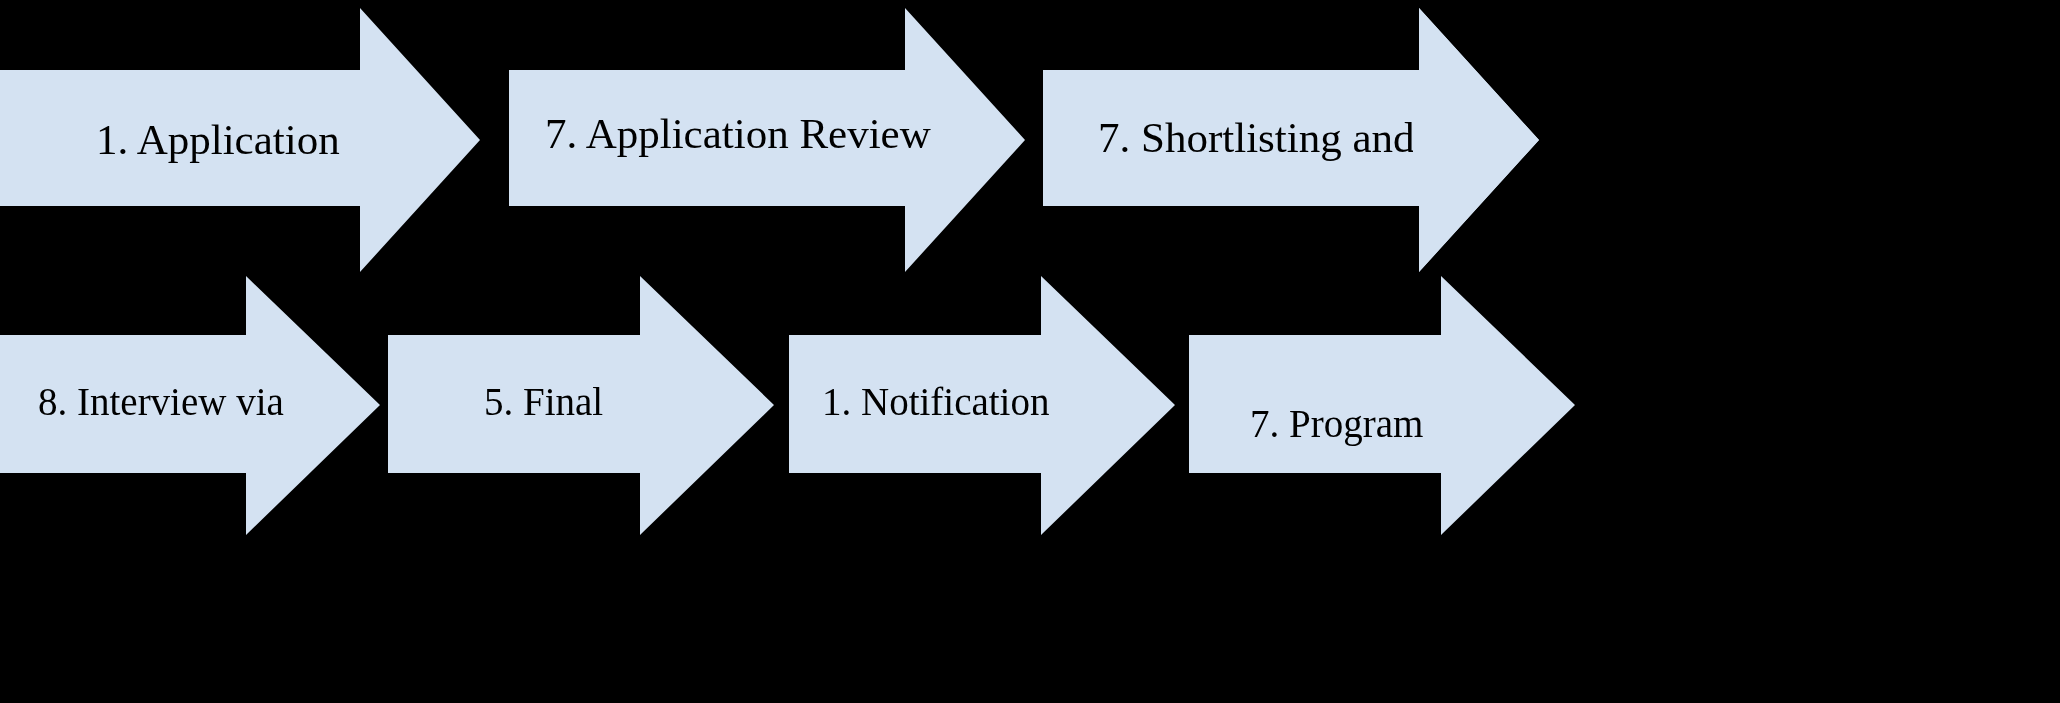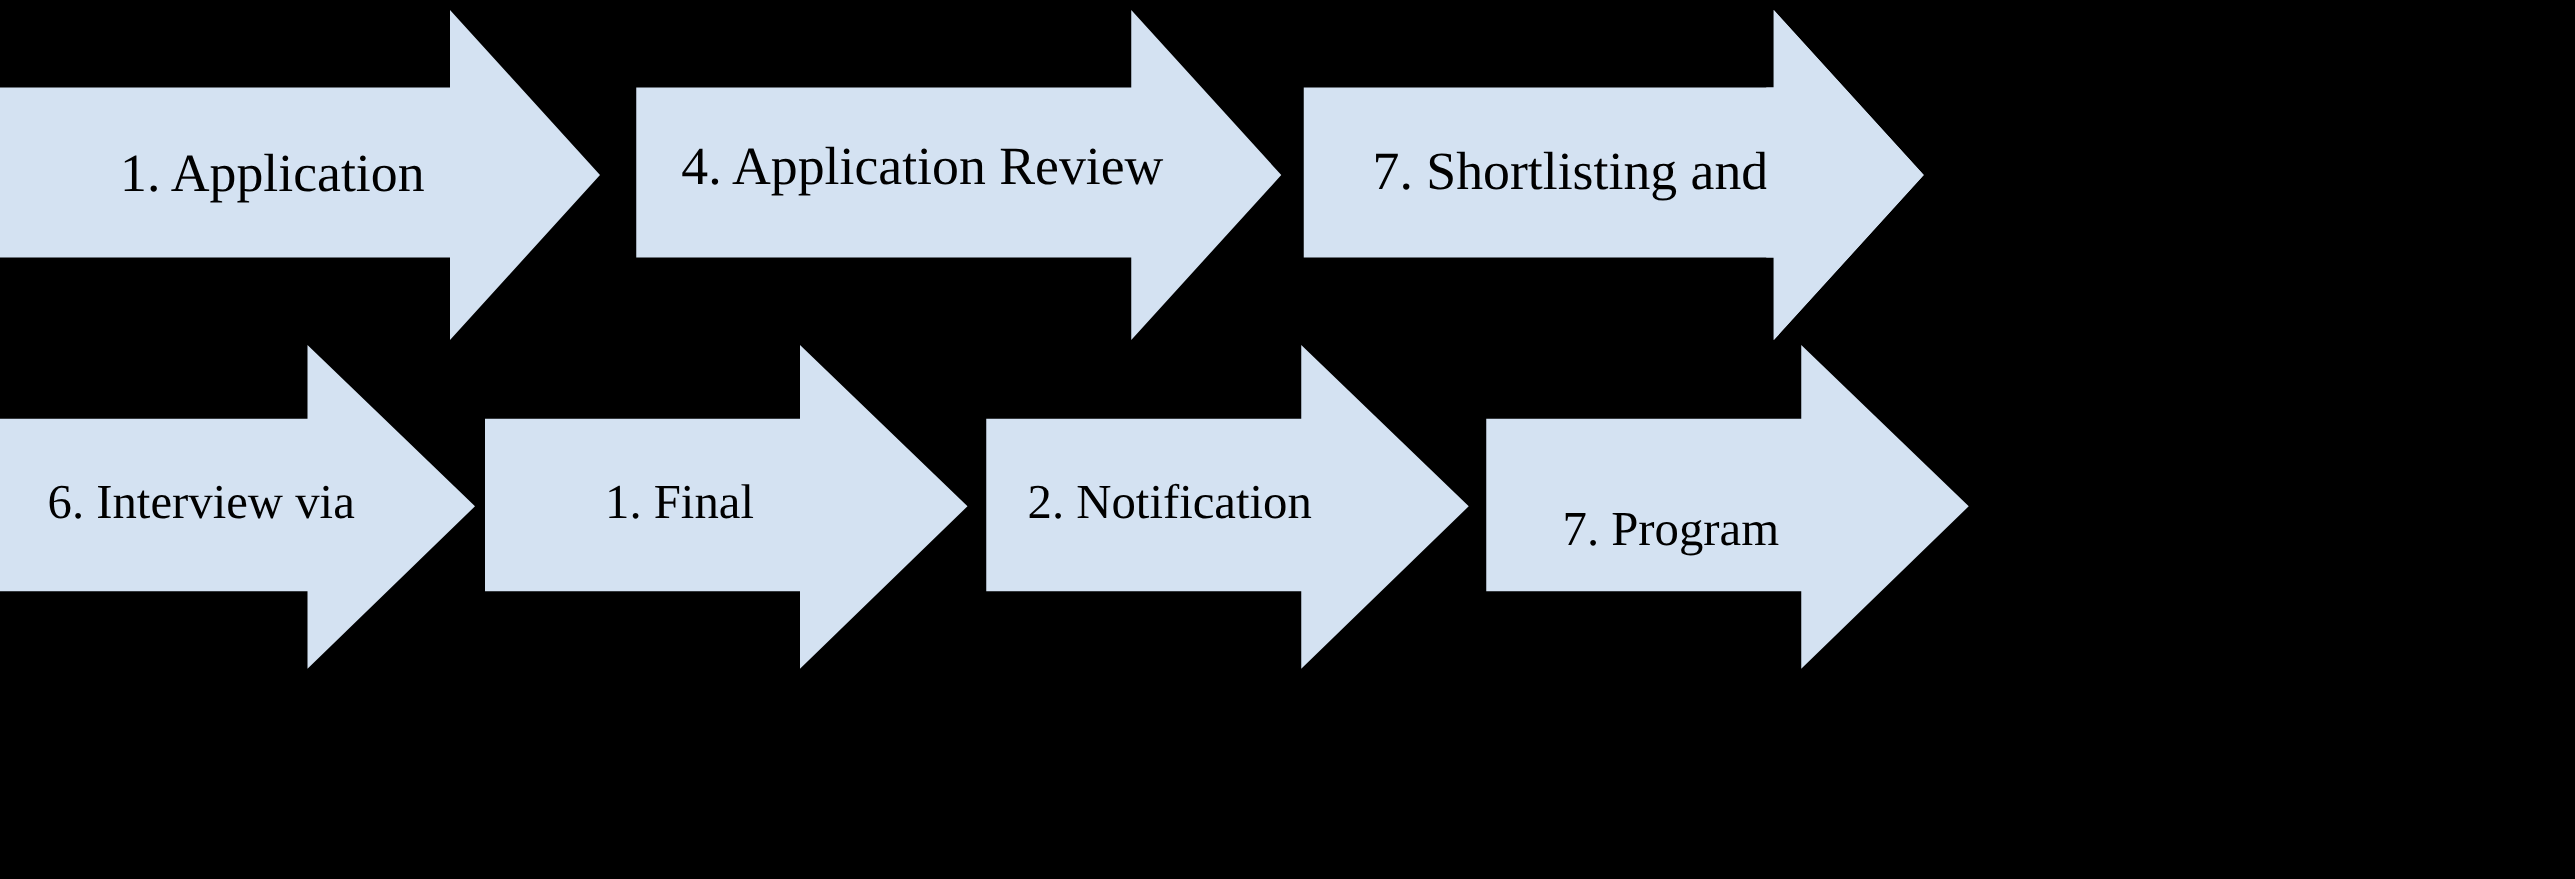--- a/index.html
+++ b/index.html
@@ -47,55 +47,55 @@
       <polygon points="0,66 366,66 366,4 486,136 366,268 366,202 0,202" fill="#d4e2f2"></polygon>
     </svg>
   </div>
   <div class="arrow-label row1-label" style="left:96px; top:118px;">1. Application</div>
 
   <div class="arrow" style="left:509px; top:4px; width:520px; height:272px;">
     <svg width="520" height="272" viewBox="0 0 520 272" xmlns="http://www.w3.org/2000/svg">
       <polygon points="0,66 396,66 396,4 516,136 396,268 396,202 0,202" fill="#d4e2f2"></polygon>
     </svg>
   </div>
-  <div class="arrow-label row1-label" style="left:545px; top:112px;">4. Application Review</div>
+  <div class="arrow-label row1-label" style="left:545px; top:112px;">7. Application Review</div>
 
   <div class="arrow" style="left:1043px; top:4px; width:1020px; height:272px;">
     <svg width="1020" height="272" viewBox="0 0 1020 272" xmlns="http://www.w3.org/2000/svg">
       <polygon points="0,66 376,66 376,4 496,136 376,268 376,202 0,202" fill="#d4e2f2"></polygon>
     </svg>
   </div>
   <div class="arrow-label row1-label" style="left:1098px; top:116px;">7. Shortlisting and</div>
 
   <div class="arrow" style="left:1413px; top:4px; width:650px; height:272px;">
     <svg width="650" height="272" viewBox="0 0 650 272" xmlns="http://www.w3.org/2000/svg">
       <polygon points="0,66 6,66 6,4 126,136 6,268 6,202 0,202" fill="#d4e2f2"></polygon>
     </svg>
   </div>
 
   <div class="arrow" style="left:-6px; top:273px; width:400px; height:268px;">
     <svg width="400" height="268" viewBox="0 0 400 268" xmlns="http://www.w3.org/2000/svg">
       <polygon points="0,62 252,62 252,3 386,132 252,262 252,200 0,200" fill="#d4e2f2"></polygon>
     </svg>
   </div>
-  <div class="arrow-label row2-label" style="left:38px; top:382px;">6. Interview via</div>
+  <div class="arrow-label row2-label" style="left:38px; top:382px;">8. Interview via</div>
 
   <div class="arrow" style="left:388px; top:273px; width:400px; height:268px;">
     <svg width="400" height="268" viewBox="0 0 400 268" xmlns="http://www.w3.org/2000/svg">
       <polygon points="0,62 252,62 252,3 386,132 252,262 252,200 0,200" fill="#d4e2f2"></polygon>
     </svg>
   </div>
-  <div class="arrow-label row2-label" style="left:484px; top:382px;">1. Final</div>
+  <div class="arrow-label row2-label" style="left:484px; top:382px;">5. Final</div>
 
   <div class="arrow" style="left:789px; top:273px; width:400px; height:268px;">
     <svg width="400" height="268" viewBox="0 0 400 268" xmlns="http://www.w3.org/2000/svg">
       <polygon points="0,62 252,62 252,3 386,132 252,262 252,200 0,200" fill="#d4e2f2"></polygon>
     </svg>
   </div>
-  <div class="arrow-label row2-label" style="left:822px; top:382px;">2. Notification</div>
+  <div class="arrow-label row2-label" style="left:822px; top:382px;">1. Notification</div>
 
   <div class="arrow" style="left:1189px; top:273px; width:880px; height:268px;">
     <svg width="880" height="268" viewBox="0 0 880 268" xmlns="http://www.w3.org/2000/svg">
       <polygon points="0,62 252,62 252,3 386,132 252,262 252,200 0,200" fill="#d4e2f2"></polygon>
     </svg>
   </div>
   <div class="arrow-label row2-label" style="left:1250px; top:404px;">7. Program</div>
 
 </div>
 

